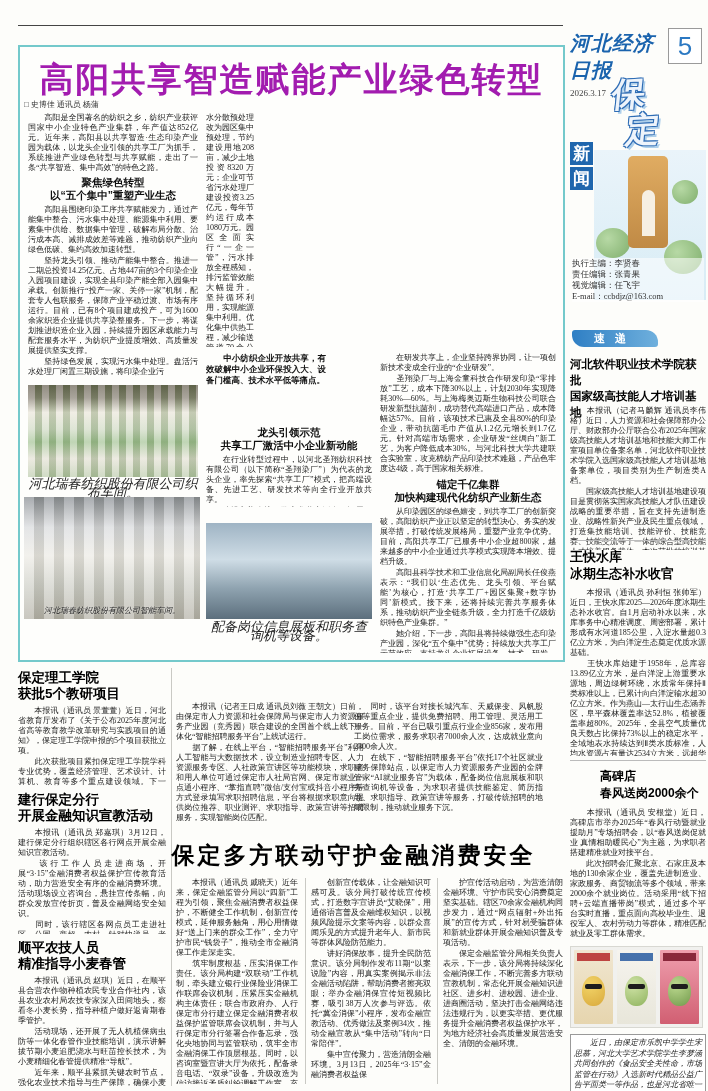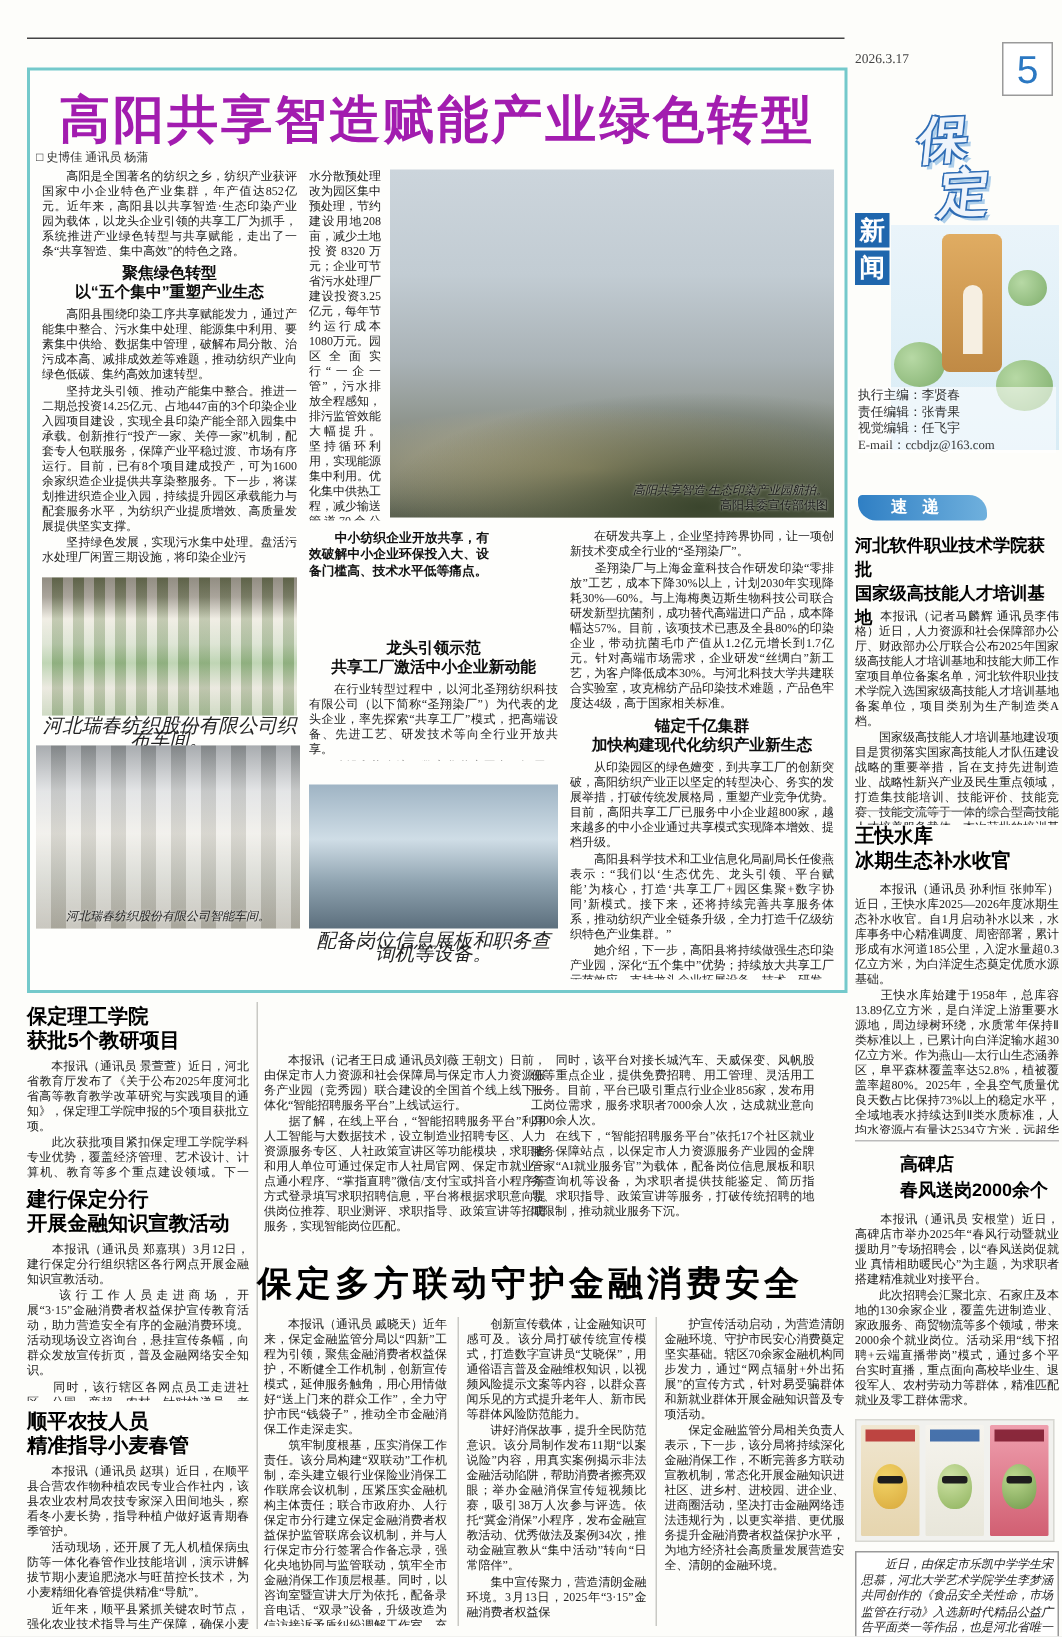--- a/index.html
+++ b/index.html
@@ -73,20 +73,21 @@
            font-size:8px;line-height:10.5px;text-align:justify;color:#222;background:#fff;}
 </style>
 </head>
 <body>
 
 <div id="page">
 
   <div class="rule-h" style="left:18px;top:25px;width:545px;"></div>
 
   <div class="abs" style="left:570px;top:30px;width:96px;">
+    <div class="paper-name">河北经济日报</div>
     <div class="date" style="text-align:left;margin-top:4px;">2026.3.17</div>
   </div>
   <div class="pagebox" style="left:668px;top:28px;">
     <span>5</span>
   </div>
 
   <div class="mainbox">
     <div class="abs main-headline" style="left:4px;top:10px;width:535px;">高阳共享智造赋能产业绿色转型</div>
     <div class="abs byline" style="left:4px;top:52px;width:535px;">□ 史博佳 通讯员 杨蒲</div>
 
@@ -96,26 +97,20 @@
       <div class="subhead" style="margin-top:-3px;">以“五个集中”重塑产业生态</div>
       <p>　　高阳县围绕印染工序共享赋能发力，通过产能集中整合、污水集中处理、能源集中利用、要素集中供给、数据集中管理，破解布局分散、治污成本高、减排成效差等难题，推动纺织产业向绿色低碳、集约高效加速转型。</p>
       <p>　　坚持龙头引领、推动产能集中整合。推进一二期总投资14.25亿元、占地447亩的3个印染企业入园项目建设，实现全县印染产能全部入园集中承载。创新推行“投产一家、关停一家”机制，配套专人包联服务，保障产业平稳过渡、市场有序运行。目前，已有8个项目建成投产，可为1600余家织造企业提供共享染整服务。下一步，将谋划推进织造企业入园，持续提升园区承载能力与配套服务水平，为纺织产业提质增效、高质量发展提供坚实支撑。</p>
       <p>　　坚持绿色发展，实现污水集中处理。盘活污水处理厂闲置三期设施，将印染企业污</p>
     </div>
 
     <div class="abs body-text" style="left:186px;top:66px;width:48px;height:234px;">
       <p>水分散预处理改为园区集中预处理，节约建设用地208亩，减少土地投资8320万元；企业可节省污水处理厂建设投资3.25亿元，每年节约运行成本1080万元。园区全面实行“一企一管”，污水排放全程感知，排污监管效能大幅提升。　　坚持循环利用，实现能源集中利用。优化集中供热工程，减少输送管道70余公里，基本实现热量“零损耗”，同步消除长距离输热的安全隐患。建设再生水处理和净水站工程，将再生水与南水北调引江水变为园区内企业用水，实现园区地下水“零开采”。目前，高阳正全力争创省级“零碳园区”。　　坚持配套保障，实现要素集中供给。实施总投资6.87亿元的园区基础设施及配套建设项目，精准核算蒸汽价格和水电气成本，最大限度为入园企业让利实惠，降低企业经营成本。搭建园区综合服务平台，推行“帮办、代办、一次办”“园内事园内办”，提升服务效率，加快推进智慧园区建设。　　圣翔染厂是高阳县一家拥有印染设备的数字化印染公司，企业发挥优势，探索“空间+技术”双集约化管理，将自身产能蝶变为服务全行业的共享资源。</p>
     </div>
 
-    <div class="photo photo-aerial" style="left:240px;top:66px;width:296px;height:232px;">
-      <div class="overlay-cap">
-        <div>高阳共享智造·生态印染产业园航拍。</div>
-        <div style="font-style:normal;">高阳县委宣传部供图</div>
-      </div>
-    </div>
 
     <div class="abs side-cap" style="left:186px;top:306px;width:120px;height:66px;overflow:hidden;">　　中小纺织企业开放共享，有效破解中小企业环保投入大、设备门槛高、技术水平低等痛点。</div>
 
     <div class="abs" style="left:186px;top:376px;width:166px;height:96px;overflow:hidden;">
       <div class="subhead">龙头引领示范</div>
       <div class="subhead" style="margin-top:-3px;">共享工厂激活中小企业新动能</div>
       <div class="body-text" style="height:52px;">
         <p>　　在行业转型过程中，以河北圣翔纺织科技有限公司（以下简称“圣翔染厂”）为代表的龙头企业，率先探索“共享工厂”模式，把高端设备、先进工艺、研发技术等向全行业开放共享。</p>
         <p>　　建设印染全流程数字化共享平台，运用二维码系统，覆盖冷堆、退浆、染色、烘干等6个环节，300余家客户可通过移动端实时查看订单进度，更新频率达0.1分钟/次，信息核对效率提升15%，整体生产效率提升30%，单位能耗下降5%，订单平均周期由4天缩短至2—3天。</p>
 
@@ -127,21 +122,21 @@
 
     <div class="photo photo-smart" style="left:4px;top:450px;width:176px;height:122px;">
       <div class="overlay-cap" style="left:0;right:0;text-align:center;">河北瑞春纺织股份有限公司智能车间。</div>
     </div>
 
     <div class="photo photo-lab" style="left:186px;top:476px;width:166px;height:96px;"></div>
     <div class="abs caption cap-center" style="left:186px;top:575px;width:166px;">配备岗位信息展板和职务查询机等设备。</div>
 
     <div class="abs" style="left:360px;top:306px;width:176px;height:300px;overflow:hidden;">
       <div class="body-text" style="height:auto;">
-        <p>　　在研发共享上，企业坚持跨界协同，让一项创新技术变成全行业的“圣翔染厂”。</p>
+        <p>　　在研发共享上，企业坚持跨界协同，让一项创新技术变成全行业的“企业研发”。</p>
         <p>　　圣翔染厂与上海金童科技合作研发印染“零排放”工艺，成本下降30%以上，计划2030年实现降耗30%—60%。与上海梅奥迈斯生物科技公司联合研发新型抗菌剂，成功替代高端进口产品，成本降幅达57%。目前，该项技术已惠及全县80%的印染企业，带动抗菌毛巾产值从1.2亿元增长到1.7亿元。针对高端市场需求，企业研发“丝绸白”新工艺，为客户降低成本30%。与河北科技大学共建联合实验室，攻克棉纺产品印染技术难题，产品色牢度达4级，高于国家相关标准。</p>
       </div>
       <div class="subhead">锚定千亿集群</div>
       <div class="subhead" style="margin-top:-3px;">加快构建现代化纺织产业新生态</div>
       <div class="body-text" style="height:auto;">
         <p>　　从印染园区的绿色嬗变，到共享工厂的创新突破，高阳纺织产业正以坚定的转型决心、务实的发展举措，打破传统发展格局，重塑产业竞争优势。目前，高阳共享工厂已服务中小企业超800家，越来越多的中小企业通过共享模式实现降本增效、提档升级。</p>
         <p>　　高阳县科学技术和工业信息化局副局长任俊燕表示：“我们以‘生态优先、龙头引领、平台赋能’为核心，打造‘共享工厂+园区集聚+数字协同’新模式。接下来，还将持续完善共享服务体系，推动纺织产业全链条升级，全力打造千亿级纺织特色产业集群。”</p>
         <p>　　她介绍，下一步，高阳县将持续做强生态印染产业园，深化“五个集中”优势；持续放大共享工厂示范效应，支持龙头企业拓展设备、技术、研发、物流等多维度共享，让更多中小企业轻装上阵、降本增效；持续做强纺织“产业大脑”，推动数字技术与纺织产业深度融合，提升产业链整体竞争力。</p>
       </div>
     </div>

